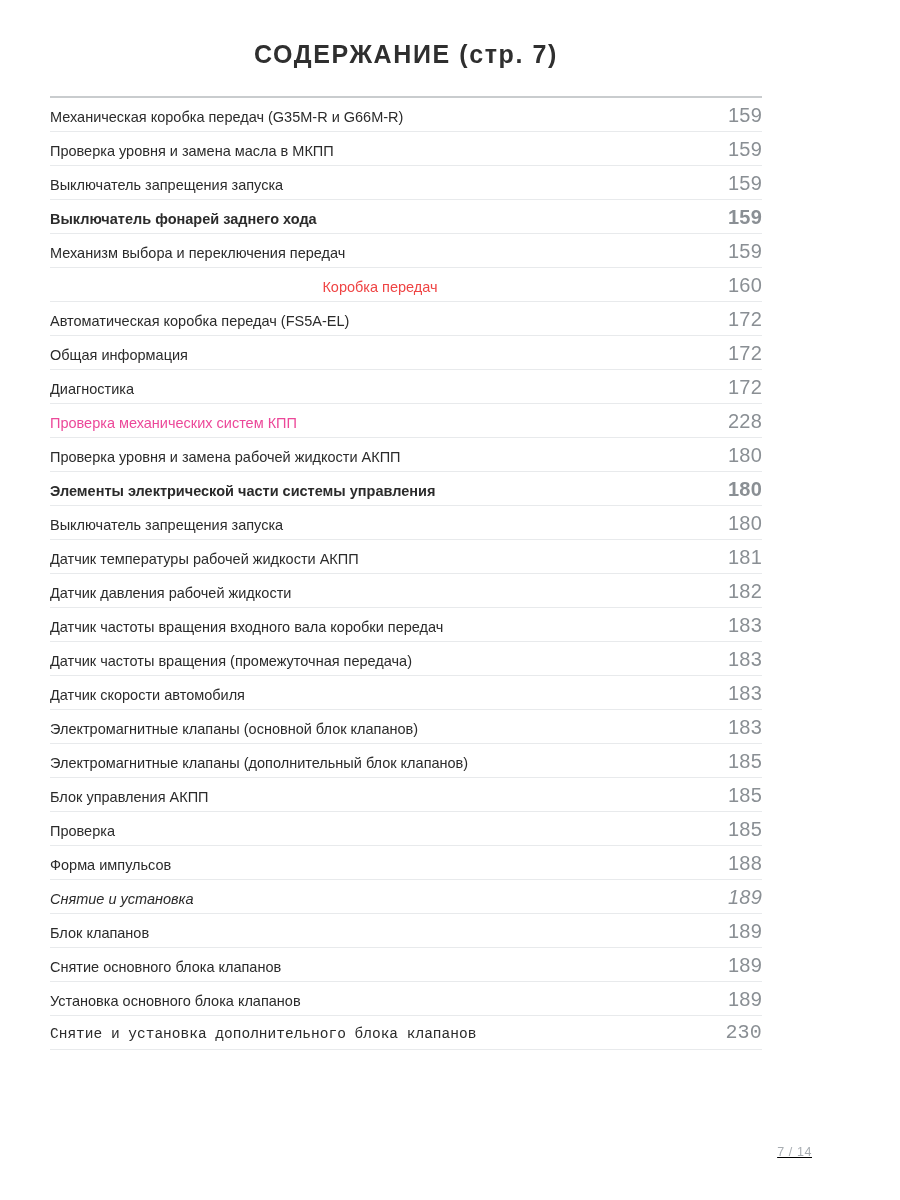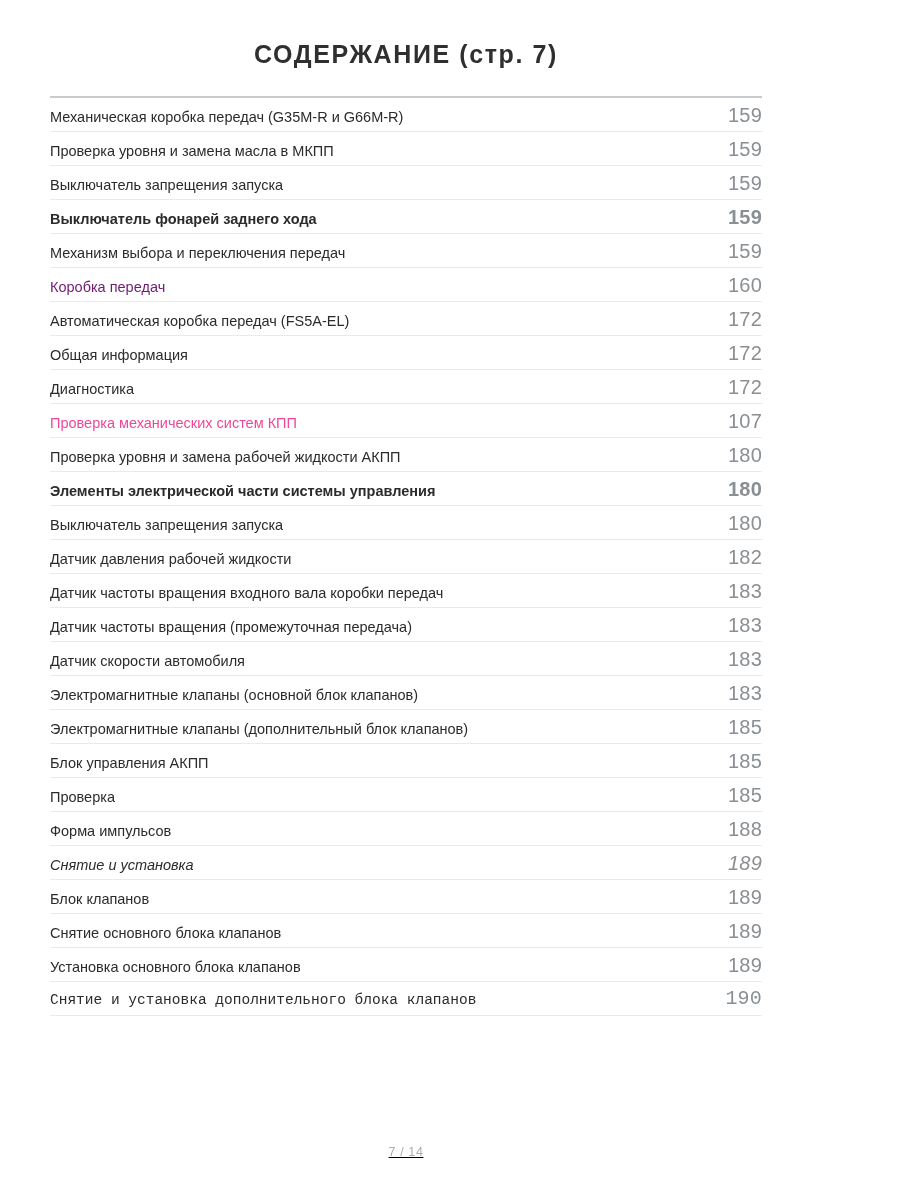--- a/index.html
+++ b/index.html
@@ -86,21 +86,21 @@
     min-width: 34px;
     letter-spacing: 0.2px;
   }
 
   
   .footer {
     position: absolute;
     left: 0;
     right: 0;
     bottom: 40px;
-    text-align: center;
+    text-align: right;
     text-decoration: underline;
   }
   .footer-text {
     font-size: 12.5px;
     color: #a8adb2;
     letter-spacing: 0.6px;
   }
 </style>
 </head>
 <body style="background: rgb(255, 255, 255);">
@@ -128,52 +128,56 @@
       </li>
       <li class="toc-row" style="border-bottom-color: rgb(232, 234, 236); font-weight: bold;">
         <span class="toc-title" style="color: rgb(43, 43, 43);">Выключатель фонарей заднего хода</span>
         <span class="toc-page" style="color: rgb(138, 143, 148);">159</span>
       </li>
       <li class="toc-row" style="border-bottom-color: rgb(232, 234, 236);">
         <span class="toc-title" style="color: rgb(43, 43, 43);">Механизм выбора и переключения передач</span>
         <span class="toc-page" style="color: rgb(138, 143, 148);">159</span>
       </li>
       <li class="toc-row" style="border-bottom-color: rgb(232, 234, 236);">
-        <span class="toc-title" style="color: #701a75;">Коробка передач</span>
+        <span class="toc-title" style="color: #ef4444; text-align: center;">Коробка передач</span>
         <span class="toc-page" style="color: rgb(138, 143, 148);">160</span>
       </li>
       <li class="toc-row" style="border-bottom-color: rgb(232, 234, 236);">
         <span class="toc-title" style="color: rgb(43, 43, 43);">Автоматическая коробка передач (FS5A-EL)</span>
         <span class="toc-page" style="color: rgb(138, 143, 148);">172</span>
       </li>
       <li class="toc-row" style="border-bottom-color: rgb(232, 234, 236);">
         <span class="toc-title" style="color: rgb(43, 43, 43);">Общая информация</span>
         <span class="toc-page" style="color: rgb(138, 143, 148);">172</span>
       </li>
       <li class="toc-row" style="border-bottom-color: rgb(232, 234, 236);">
         <span class="toc-title" style="color: rgb(43, 43, 43);">Диагностика</span>
         <span class="toc-page" style="color: rgb(138, 143, 148);">172</span>
       </li>
       <li class="toc-row" style="border-bottom-color: rgb(232, 234, 236);">
         <span class="toc-title" style="color: #ec4899;">Проверка механических систем КПП</span>
-        <span class="toc-page" style="color: rgb(138, 143, 148);">107</span>
+        <span class="toc-page" style="color: rgb(138, 143, 148);">228</span>
       </li>
       <li class="toc-row" style="border-bottom-color: rgb(232, 234, 236);">
         <span class="toc-title" style="color: rgb(43, 43, 43);">Проверка уровня и замена рабочей жидкости АКПП</span>
         <span class="toc-page" style="color: rgb(138, 143, 148);">180</span>
       </li>
       <li class="toc-row" style="border-bottom-color: rgb(232, 234, 236); font-weight: bold;">
         <span class="toc-title" style="color: rgb(43, 43, 43);">Элементы электрической части системы управления</span>
         <span class="toc-page" style="color: rgb(138, 143, 148);">180</span>
       </li>
       <li class="toc-row" style="border-bottom-color: rgb(232, 234, 236);">
         <span class="toc-title" style="color: rgb(43, 43, 43);">Выключатель запрещения запуска</span>
         <span class="toc-page" style="color: rgb(138, 143, 148);">180</span>
       </li>
       <li class="toc-row" style="border-bottom-color: rgb(232, 234, 236);">
+        <span class="toc-title" style="color: rgb(43, 43, 43);">Датчик температуры рабочей жидкости АКПП</span>
+        <span class="toc-page" style="color: rgb(138, 143, 148);">181</span>
+      </li>
+      <li class="toc-row" style="border-bottom-color: rgb(232, 234, 236);">
         <span class="toc-title" style="color: rgb(43, 43, 43);">Датчик давления рабочей жидкости</span>
         <span class="toc-page" style="color: rgb(138, 143, 148);">182</span>
       </li>
       <li class="toc-row" style="border-bottom-color: rgb(232, 234, 236);">
         <span class="toc-title" style="color: rgb(43, 43, 43);">Датчик частоты вращения входного вала коробки передач</span>
         <span class="toc-page" style="color: rgb(138, 143, 148);">183</span>
       </li>
       <li class="toc-row" style="border-bottom-color: rgb(232, 234, 236);">
         <span class="toc-title" style="color: rgb(43, 43, 43);">Датчик частоты вращения (промежуточная передача)</span>
         <span class="toc-page" style="color: rgb(138, 143, 148);">183</span>
@@ -213,21 +217,21 @@
       <li class="toc-row" style="border-bottom-color: rgb(232, 234, 236);">
         <span class="toc-title" style="color: rgb(43, 43, 43);">Снятие основного блока клапанов</span>
         <span class="toc-page" style="color: rgb(138, 143, 148);">189</span>
       </li>
       <li class="toc-row" style="border-bottom-color: rgb(232, 234, 236);">
         <span class="toc-title" style="color: rgb(43, 43, 43);">Установка основного блока клапанов</span>
         <span class="toc-page" style="color: rgb(138, 143, 148);">189</span>
       </li>
       <li class="toc-row" style="border-bottom-color: rgb(232, 234, 236); font-family: Liberation Mono, monospace;">
         <span class="toc-title" style="color: rgb(43, 43, 43);">Снятие и установка дополнительного блока клапанов</span>
-        <span class="toc-page" style="color: rgb(138, 143, 148);">190</span>
+        <span class="toc-page" style="color: rgb(138, 143, 148);">230</span>
       </li>
     </ul>
 
   <div class="footer">
     <span class="footer-text" style="color: rgb(168, 173, 178);">7 / 14</span>
   </div>
 
 </div>
 
 </body></html>

